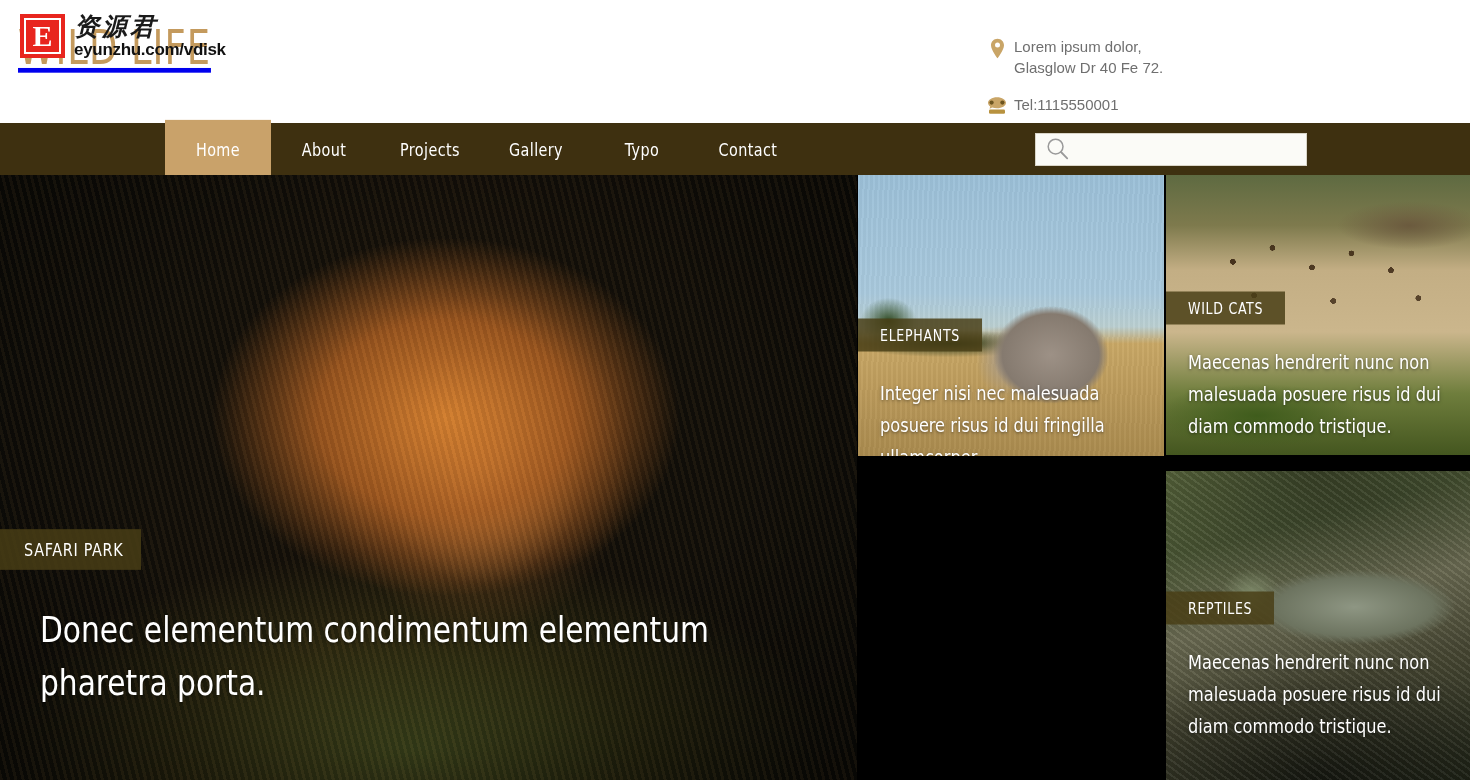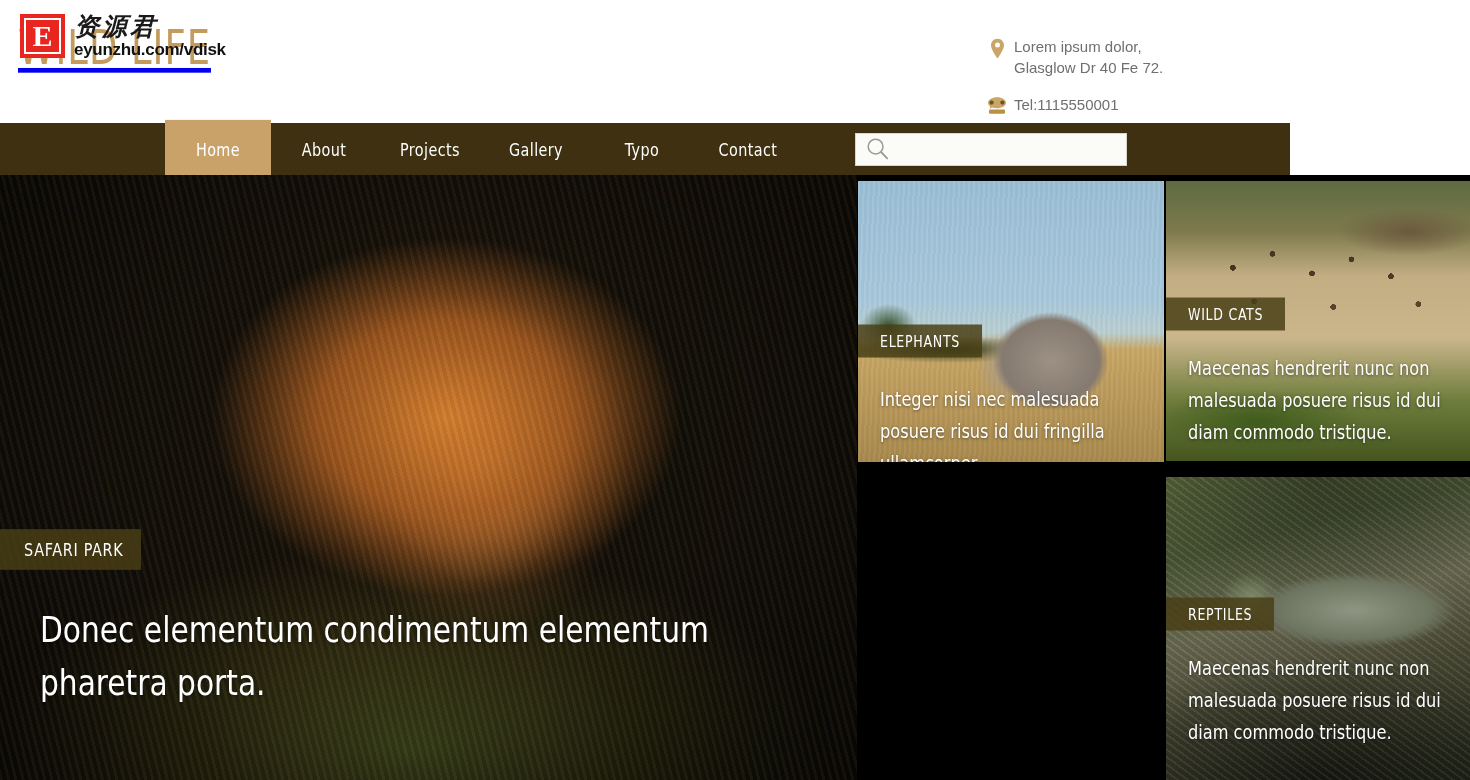--- a/index.html
+++ b/index.html
@@ -119,21 +119,21 @@
   .contact-text {
     font-size: 15px;
     line-height: 21px;
     color: #6f6f6f;
     font-family: "Liberation Sans", sans-serif;
   }
 
   
   .navbar {
     position: relative;
-    width: 1290px;
+    width: 1470px;
     height: 52px;
     background: #3e3010;
     display: flex;
     align-items: stretch;
   }
   .nav-list {
     display: flex;
     margin-left: 165px;
     height: 52px;
     align-items: stretch;
@@ -215,21 +215,21 @@
     margin-left: 1px;
   }
   .col-right {
     width: 306px;
     height: 605px;
     display: flex;
     flex-direction: column;
     margin-left: 2px;
     flex: 1;
   }
-  .cell-top { position: relative; height: 281px; overflow: hidden; margin-top: 6px; }
+  .cell-top { position: relative; height: 281px; overflow: hidden; }
   .cell-bot { position: relative; flex: 1; overflow: hidden; margin-top: 16px; }
   .col-right .cell-top { height: 280px; }
 
   
   .ph { position: absolute; inset: 0; }
 
   
   .ph-lion {
     background:
       radial-gradient(ellipse 300px 230px at 52% 40%, rgba(214,128,47,0.95) 0%, rgba(173,95,34,0.85) 42%, rgba(96,52,22,0) 78%),

